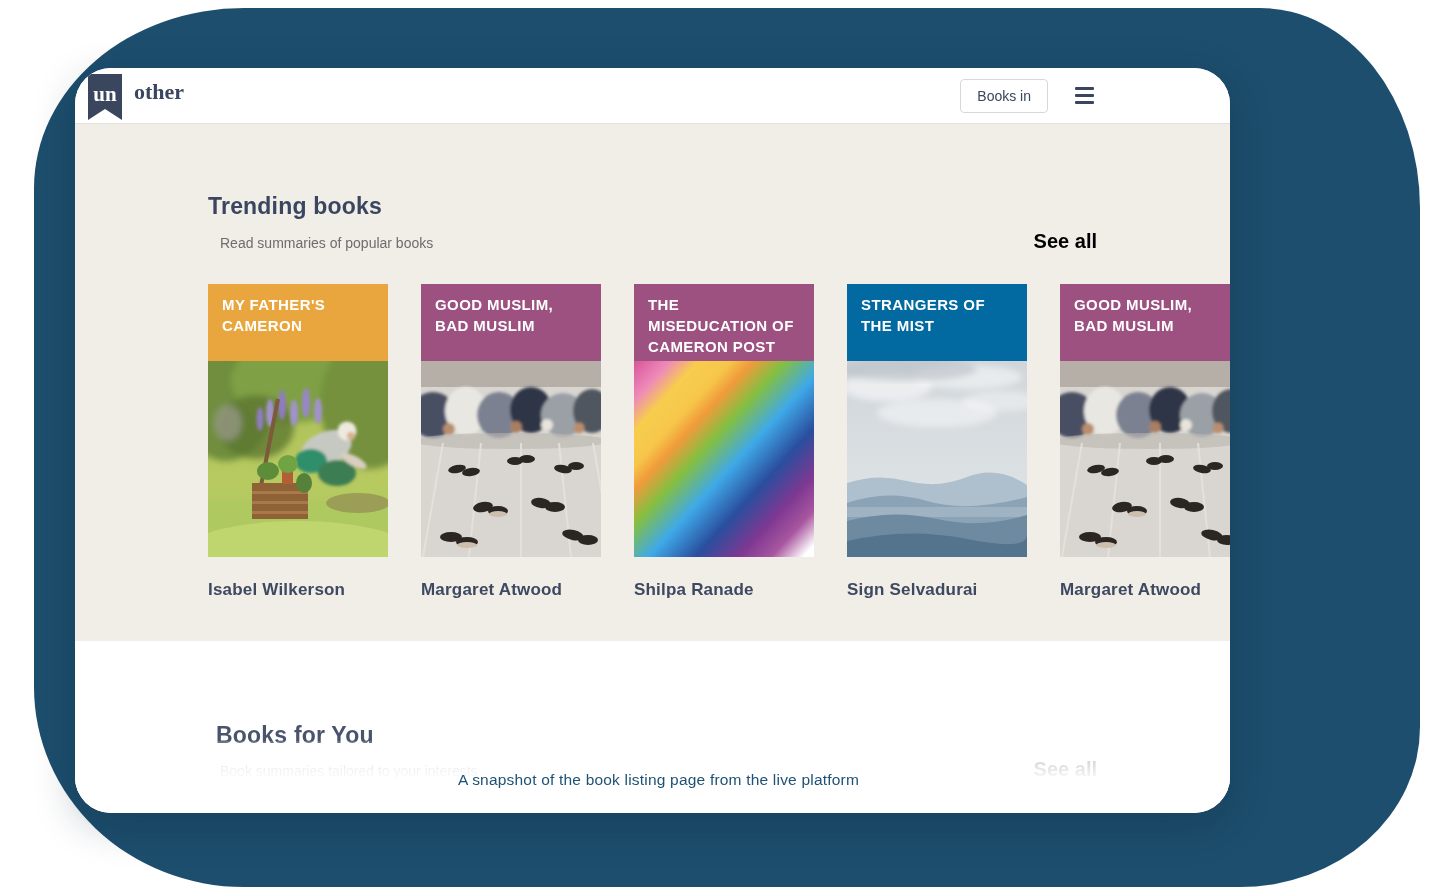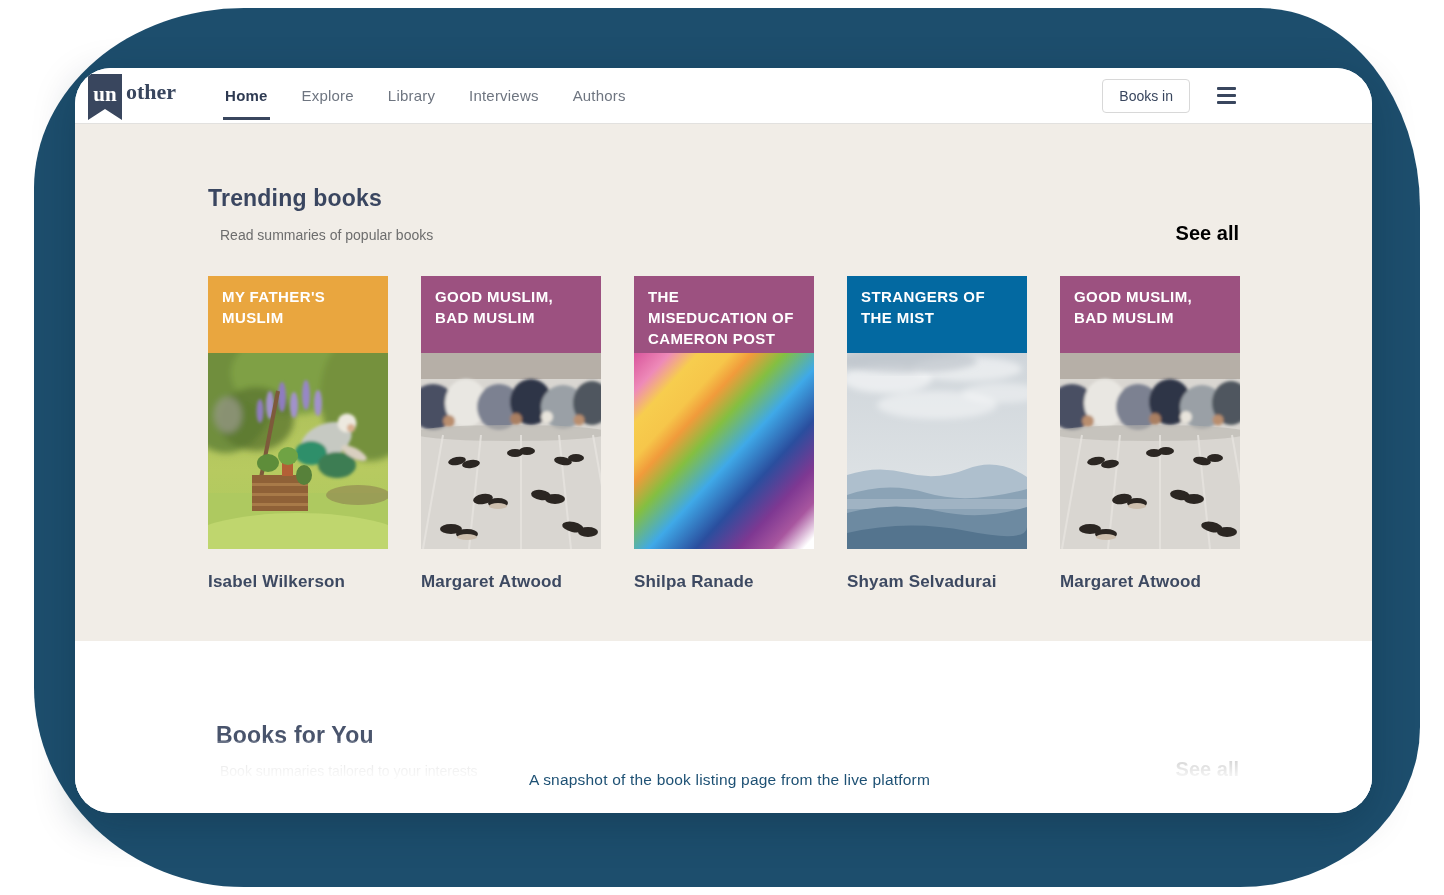--- a/index.html
+++ b/index.html
@@ -1,45 +1,45 @@
 <!DOCTYPE html>
 <html><head>
 <meta charset="utf-8">
 <style>
   html,body{width:1444px;height:895px;margin:0;padding:0;overflow:hidden;
     background:#ffffff;font-family:"Liberation Sans",sans-serif;}
   .blob{position:absolute;left:34px;top:8px;width:1386px;height:879px;background:#1d4e6d;
     border-radius:210px 160px 180px 210px / 180px 200px 160px 200px;}
-  .card{position:absolute;left:75px;top:68px;width:1297px;height:745px;background:#fff;
+  .card{position:absolute;left:75px;top:68px;width:1155px;height:745px;background:#fff;
     border-radius:36px;overflow:hidden;display:flex;flex-direction:column;
     box-shadow:0 12px 40px rgba(8,35,55,.28);}
 
   
   .hdr{flex:0 0 55px;display:flex;align-items:center;padding:0 136px 0 13px;
     border-bottom:1px solid #e2e1df;background:#fff;position:relative;}
   .logo{display:flex;align-self:flex-start;margin-top:6px;cursor:pointer;}
   .logo-badge{width:34px;height:46px;background:#39465e;color:#fff;
     clip-path:polygon(0 0,100% 0,100% 100%,50% 76%,0 100%);
     font-family:"Liberation Serif","DejaVu Serif",serif;font-weight:bold;font-size:21px;
     display:flex;justify-content:center;align-items:flex-start;padding-top:8px;box-sizing:border-box;}
   .logo-rest{font-family:"Liberation Serif","DejaVu Serif",serif;font-weight:bold;font-size:22px;
-    color:#39465e;margin-top:5px;margin-left:4px;}
+    color:#39465e;margin-top:5px;margin-left:12px;}
   .nav{display:flex;gap:34px;margin-left:49px;height:55px;align-items:center;}
   .nav-item{position:relative;font-size:15px;color:#6e7580;height:100%;display:flex;
     align-items:center;cursor:pointer;letter-spacing:.2px;}
   .nav-item.active{color:#2e3a52;font-weight:bold;}
   .nav-item.active::after{content:"";position:absolute;left:-2px;right:-2px;bottom:3px;height:3px;background:#39465e;}
   .spacer{flex:1;}
   .signin{border:1px solid #d8d8d8;background:#fff;border-radius:4px;padding:8px 16px;
     font-size:14px;color:#39465e;cursor:pointer;font-family:inherit;}
   .burger{margin-left:27px;display:flex;flex-direction:column;gap:4px;cursor:pointer;padding:4px 0;}
   .burger span{width:19px;height:3px;background:#39465e;border-radius:1px;}
 
   
-  .trending{background:#f1ede7;flex:0 0 517px;padding:8px 133px;box-sizing:border-box;}
+  .trending{background:#f1ede7;flex:0 0 517px;padding:16px 133px;box-sizing:border-box;}
   .sec-title{font-size:23px;font-weight:bold;color:#3a4660;letter-spacing:.2px;}
   .trending .sec-title{padding-top:53px;}
   .sub-row{display:flex;justify-content:space-between;align-items:baseline;margin-top:10px;}
   .sec-sub{font-size:14px;color:#6d6d6d;margin-left:12px;}
   .see-all{font-size:20px;color:#000000;cursor:pointer;font-weight:bold;}
   .books-row{display:flex;gap:33px;margin-top:31px;}
   .book{width:180px;}
   .cover{width:180px;height:273px;display:flex;flex-direction:column;cursor:pointer;}
   .band{flex:0 0 77px;height:77px;color:#fff;font-weight:bold;font-size:15px;line-height:21px;
     padding:10px 10px 0 14px;box-sizing:border-box;white-space:pre-line;letter-spacing:.4px;}
@@ -197,47 +197,40 @@
 
 <div class="blob"></div>
 
 <div class="card">
 
   <div class="hdr">
     <div class="logo">
       <span class="logo-badge">un</span>
       <span class="logo-rest">other</span>
     </div>
-    <nav class="nav">
-      <span class="nav-item active">Home</span>
-      <span class="nav-item">Explore</span>
-      <span class="nav-item">Library</span>
-      <span class="nav-item">Interviews</span>
-      <span class="nav-item">Authors</span>
-    </nav>
     <div class="spacer"></div>
     <button class="signin">Books in</button>
     <div class="burger">
       <span></span>
         <span></span>
         <span></span>
     </div>
   </div>
 
   <section class="trending">
     <h2 class="sec-title" style="margin:0;">Trending books</h2>
     <div class="sub-row">
       <span class="sec-sub">Read summaries of popular books</span>
       <span class="see-all">See all</span>
     </div>
     <div class="books-row">
   <div class="book">
     <div class="cover">
       <div class="band" style="background: rgb(233, 166, 63);">MY FATHER'S
-MUSLIM</div>
+CAMERON</div>
       <svg viewBox="0 0 180 196">
         <use href="#garden-scene"></use>
       </svg>
     </div>
     <div class="author">Isabel Wilkerson</div>
   </div>
 
   <div class="book">
     <div class="cover">
       <div class="band" style="background: rgb(156, 81, 128);">GOOD MUSLIM,
@@ -262,21 +255,21 @@
   </div>
 
   <div class="book">
     <div class="cover">
       <div class="band" style="background: #0369a1;">STRANGERS OF
 THE MIST</div>
       <svg viewBox="0 0 180 196">
         <use href="#misty-mountains"></use>
       </svg>
     </div>
-    <div class="author">Shyam Selvadurai</div>
+    <div class="author">Sign Selvadurai</div>
   </div>
 
   <div class="book">
     <div class="cover">
       <div class="band" style="background: rgb(156, 81, 128);">GOOD MUSLIM,
 BAD MUSLIM</div>
       <svg viewBox="0 0 180 196">
         <use href="#prayer-scene"></use>
       </svg>
     </div>

